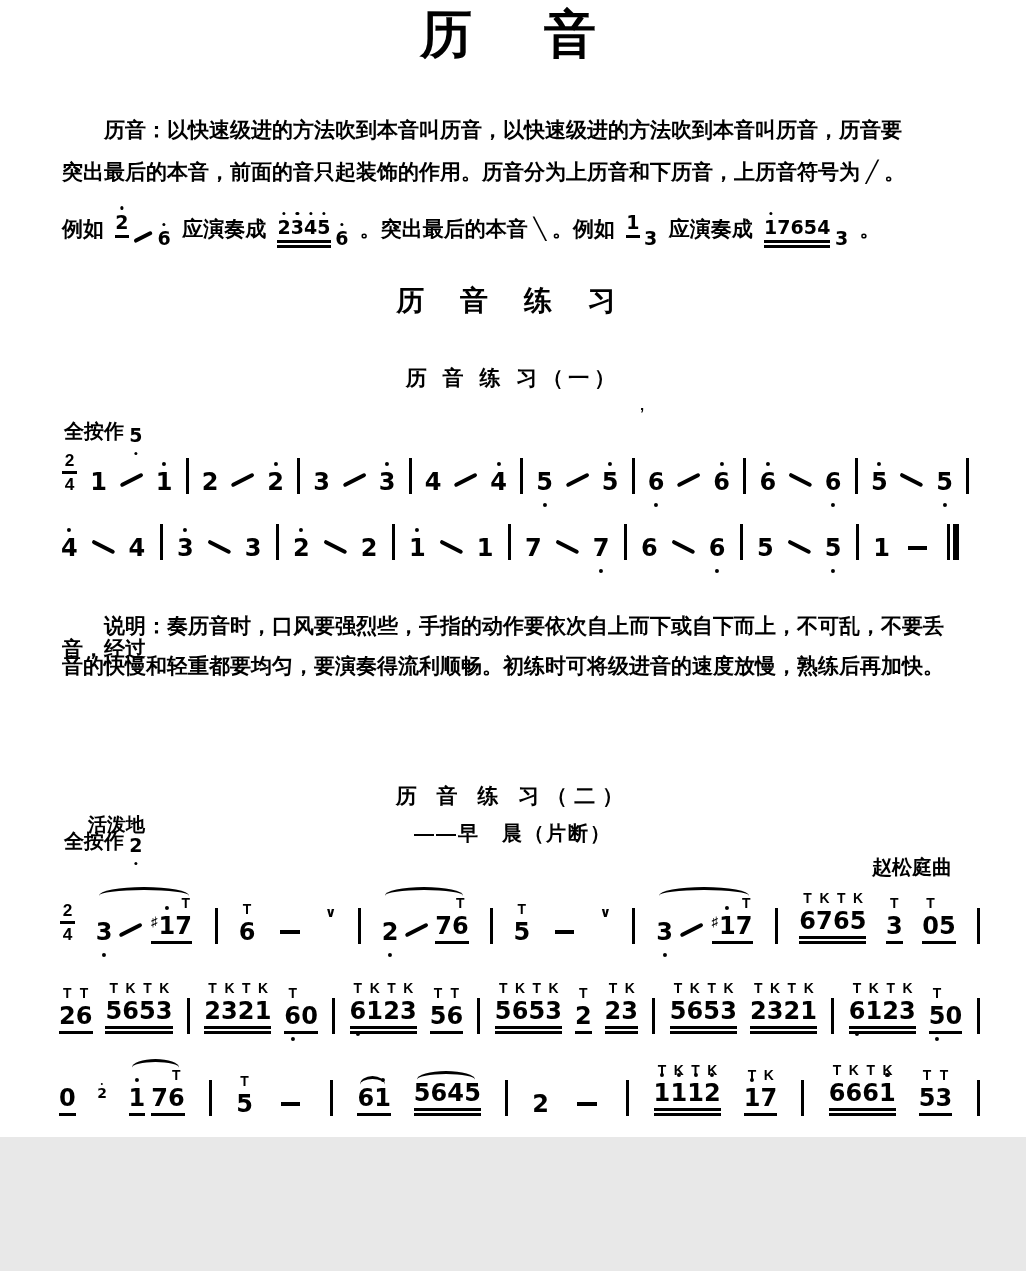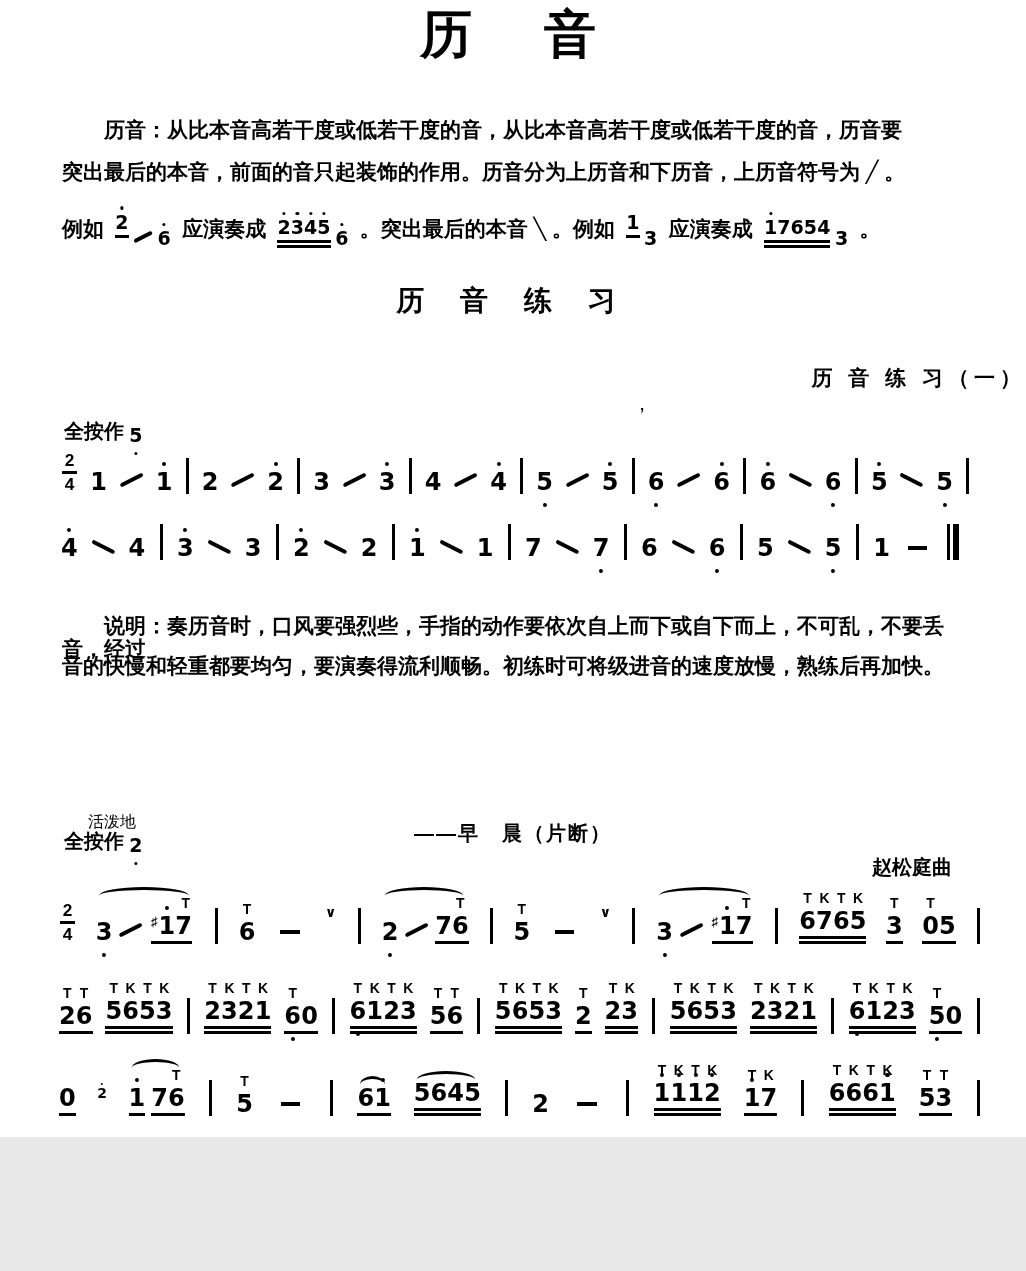--- a/index.html
+++ b/index.html
@@ -10,31 +10,31 @@
   .title{position:absolute;top:0;left:0;right:0;margin:0;text-align:center;
          font-size:52px;font-weight:900;letter-spacing:10px;}
   .para{position:absolute;font-size:21px;font-weight:700;margin:0;line-height:1.1;}
   .l1{top:118px;left:62px;right:52px;text-indent:2em;}
   .l2{top:160px;left:62px;right:52px;}
   .p3{position:absolute;top:190px;left:62px;right:48px;height:58px;
       display:flex;align-items:flex-end;gap:9px;}
   .p3 .txt{font-size:21px;font-weight:700;padding-bottom:5px;white-space:nowrap;}
   .h1{position:absolute;top:282px;left:0;right:0;margin:0;text-align:center;
       font-size:28px;font-weight:900;letter-spacing:14px;}
-  .h2{position:absolute;top:364px;left:0;right:0;margin:0;text-align:right;
+  .h2{position:absolute;top:364px;left:0;right:0;margin:0;text-align:center;
       font-size:21px;font-weight:800;letter-spacing:5px;}
   .h3{position:absolute;top:782px;left:0;right:0;margin:0;text-align:center;
       font-size:21px;font-weight:900;letter-spacing:7px;}
   .h4{position:absolute;top:820px;left:0;right:0;margin:0;text-align:center;
       font-size:20px;font-weight:800;letter-spacing:2px;}
   .keyline{position:absolute;display:flex;align-items:flex-end;gap:3px;
            font-size:20px;font-weight:800;}
   .k1{top:418px;left:64px;}
   .k2{top:828px;left:64px;}
-  .tempo{position:absolute;top:812px;left:88px;font-size:16px;font-weight:400;}
+  .tempo{position:absolute;top:812px;left:88px;font-size:19px;font-weight:700;}
   .composer{position:absolute;top:854px;right:74px;font-size:20px;font-weight:800;}
   .n1{top:614px;left:62px;right:52px;text-indent:2em;}
   .n2{top:654px;left:62px;right:52px;}
   .pnum{position:absolute;top:1140px;left:942px;font-size:25px;font-weight:900;}
   .footer{position:absolute;top:1241px;right:14px;display:flex;align-items:center;gap:5px;}
   .fprefix{font-size:17px;font-weight:600;color:#1a1a1a;}
   .fbrand b{font-size:16px;font-weight:900;letter-spacing:1px;}
   .art{position:absolute;font-weight:700;}
   .a1{top:404px;left:640px;font-size:15px;}
   .a2{top:1202px;left:348px;font-size:15px;}
@@ -83,21 +83,21 @@
   .grp.slur::before{content:"";position:absolute;top:-0.42em;left:0.25em;right:0.35em;height:0.6em;
       border-top:3px solid #000;border-radius:50% 50% 0 0;}
 </style>
 </head>
 <body>
 
 <div class="page">
 
   <h1 class="title">历　音</h1>
 
-  <p class="para l1">历音：从比本音高若干度或低若干度的音，从比本音高若干度或低若干度的音，历音要</p>
+  <p class="para l1">历音：以快速级进的方法吹到本音叫历音，以快速级进的方法吹到本音叫历音，历音要</p>
   <p class="para l2">突出最后的本音，前面的音只起装饰的作用。历音分为上历音和下历音，上历音符号为 ╱ 。</p>
 
   <div class="p3">
     <span class="txt">例如</span>
     <span class="inline-music sm">
         <span class="cell raise">
           <span class="digits u1">
             <span class="ch hi">2</span>
           </span>
         </span>
@@ -367,20 +367,21 @@
       <span class="dash"></span>
       <span class="dbar">
         <i></i>
         <i></i>
       </span>
     </div>
 
   <p class="para n1">说明：奏历音时，口风要强烈些，手指的动作要依次自上而下或自下而上，不可乱，不要丢音，经过</p>
   <p class="para n2">音的快慢和轻重都要均匀，要演奏得流利顺畅。初练时可将级进音的速度放慢，熟练后再加快。</p>
 
+  <h3 class="h3">历 音 练 习（二）</h3>
   <h4 class="h4">——早　晨（片断）</h4>
 
   <div class="keyline k2">
     <span>全按作</span>
     <span class="inline-music sm">
         <span class="cell">
           <span class="digits">
             <span class="ch lo">2</span>
           </span>
         </span>

